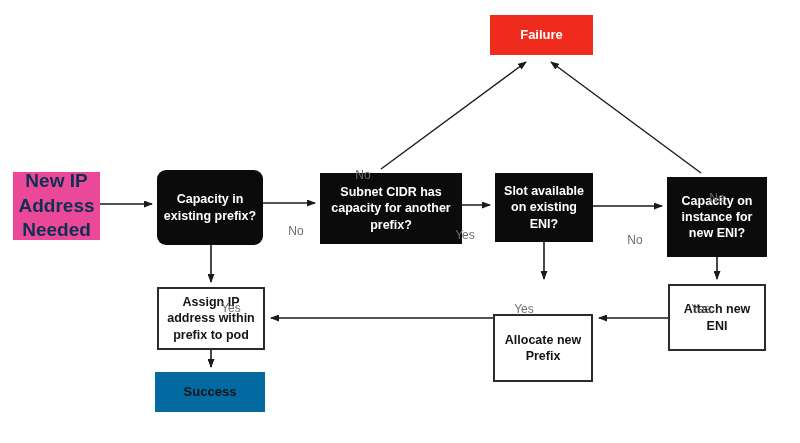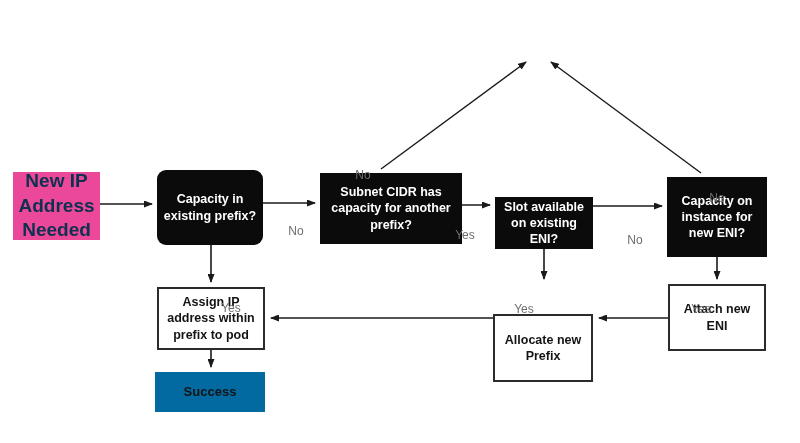--- a/index.html
+++ b/index.html
@@ -66,21 +66,21 @@
     text-align: center;
     font-size: 12px;
     color: #6d6d6d;
     font-weight: normal;
     margin-top: 44px;
   }
   
   #n-start    { left: 13px;  top: 172px; width: 87px;  height: 68px; }
   #n-d1       { left: 157px; top: 170px; width: 106px; height: 75px; border-radius: 9px; }
   #n-d2       { left: 320px; top: 173px; width: 142px; height: 71px; }
-  #n-d3       { left: 495px; top: 173px; width: 98px;  height: 52px; margin-top: 24px; }
+  #n-d3       { left: 495px; top: 173px; width: 98px;  height: 69px; }
   #n-d4       { left: 667px; top: 177px; width: 100px; height: 80px; }
   #n-failure  { left: 490px; top: 15px;  width: 103px; height: 40px; }
   #n-assign   { left: 157px; top: 287px; width: 108px; height: 63px; }
   #n-allocate { left: 493px; top: 284px; width: 100px; height: 68px; margin-top: 30px; }
   #n-attach   { left: 668px; top: 284px; width: 98px;  height: 67px; }
   #n-success  { left: 155px; top: 372px; width: 110px; height: 40px; }
   
   #lbl-no-d1   { left: 279px; top: 180px; }
   #lbl-yes-d1  { left: 214px; top: 257px; }
   #lbl-no-d2   { left: 346px; top: 124px; }
@@ -140,20 +140,23 @@
   </div>
 
   <div class="node decision" id="n-d3">
     <span>Slot available on existing ENI?</span>
   </div>
 
   <div class="node decision" id="n-d4">
     <span>Capacity on instance for new ENI?</span>
   </div>
 
+  <div class="node terminal-failure" id="n-failure">
+    <span>Failure</span>
+  </div>
 
   <div class="node action" id="n-assign">
     <span>Assign IP address within prefix to pod</span>
   </div>
 
   <div class="node action" id="n-allocate">
     <span>Allocate new Prefix</span>
   </div>
 
   <div class="node action" id="n-attach">

